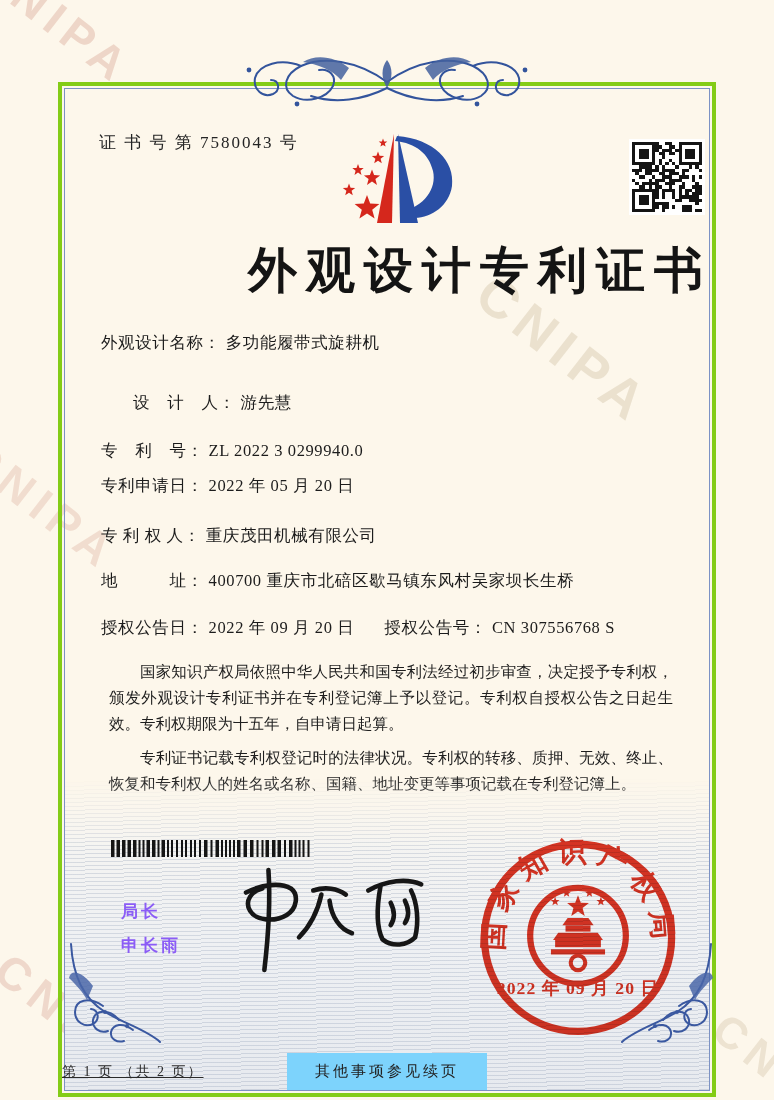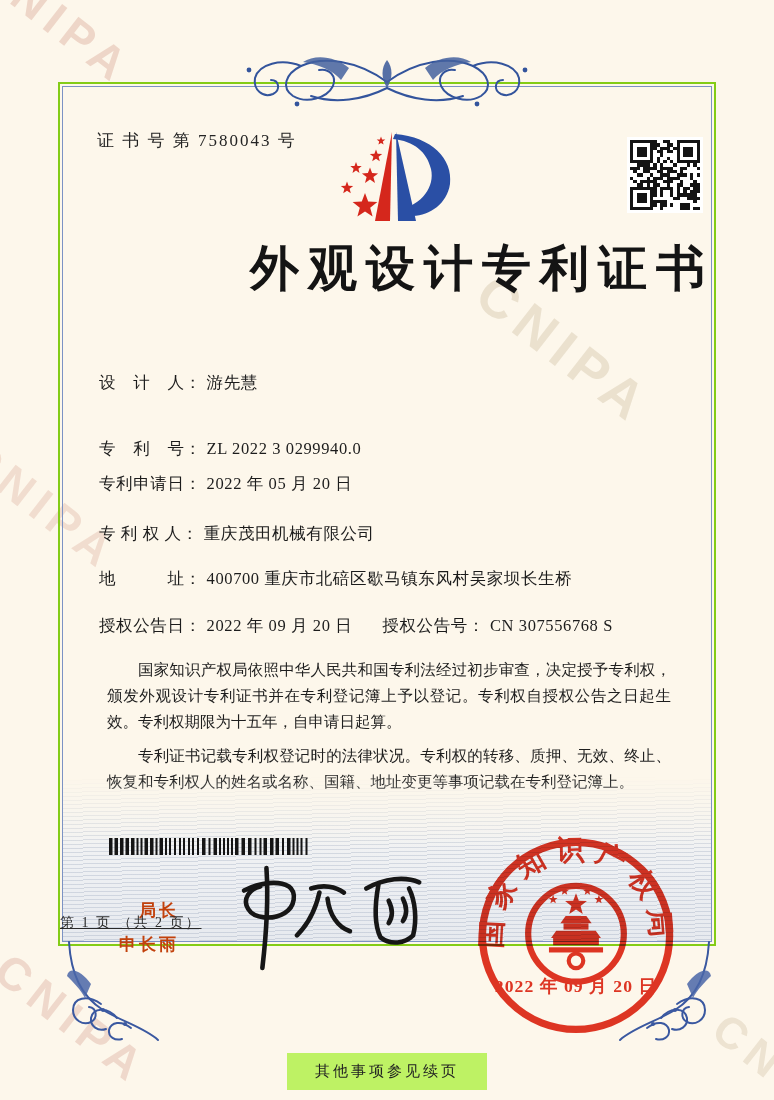--- a/index.html
+++ b/index.html
@@ -15,43 +15,43 @@
     font-weight:bold;letter-spacing:8px;transform:rotate(38deg);
     pointer-events:none;user-select:none;z-index:1;white-space:nowrap;
   }
   .wm1{left:-34px;top:-8px;font-size:46px;color:rgba(205,140,120,0.30);}
   .wm2{left:462px;top:318px;font-size:54px;color:rgba(205,190,160,0.38);}
   .wm3{left:-48px;top:478px;font-size:46px;color:rgba(208,145,128,0.26);}
   .wm4{left:-18px;top:992px;font-size:46px;color:rgba(208,145,128,0.30);}
   .wm5{left:700px;top:1052px;font-size:44px;color:rgba(205,190,160,0.35);}
   
   .frame{
-    position:absolute;left:58px;top:82px;width:658px;height:864px;
-    border:2px solid #84cc16;box-sizing:border-box;z-index:2;
+    position:absolute;left:58px;top:82px;width:658px;height:1015px;
+    border:4px solid #84cc16;box-sizing:border-box;z-index:2;
   }
   .frame::after{
     content:'';position:absolute;inset:2px;border:1px solid #7c92c4;pointer-events:none;
   }
   .top-ornament{position:absolute;left:227px;top:48px;z-index:3;}
   
   .cert-no{
     position:absolute;left:37px;top:45px;font-size:17px;letter-spacing:2px;color:#242424;
     white-space:nowrap;
   }
   .logo{position:absolute;left:272px;top:40px;}
   .qr{position:absolute;left:567px;top:53px;width:76px;height:76px;background:#fff;padding:3px;box-sizing:border-box;}
   .title{
     position:absolute;left:0;top:152px;width:100%;text-align:right;
     font-size:49px;font-weight:bold;letter-spacing:9px;color:#141414;white-space:nowrap;
   }
   
   .row{position:absolute;left:39px;font-size:16.5px;letter-spacing:0.6px;white-space:nowrap;color:#1c1c1c;}
   .row .value{margin-left:5px;}
   .row .pair2{margin-left:30px;text-align:right;}
-  .r1{top:246px;} .r2{top:288px;} .r3{top:354px;text-align:center;} .r4{top:389px;text-align:center;}
+  .r1{top:246px;} .r2{top:306px;margin-left:32px;} .r3{top:354px;text-align:center;} .r4{top:389px;text-align:center;}
   .r5{top:439px;} .r6{top:484px;} .r7{top:531px;}
   
   .body-text{
     position:absolute;left:39px;top:565px;width:580px;font-size:15.5px;line-height:26px;
     text-align:justify;color:#1e1e1e;
   }
   .body-text p{margin:8px;text-indent:2em;}
   
   .band{
     position:absolute;left:3px;right:3px;bottom:3px;top:692px;
@@ -60,33 +60,33 @@
       linear-gradient(180deg,#f8f6f1 0%,#eef0f3 55%,#e7eaef 100%);
     -webkit-mask-image:linear-gradient(to bottom,transparent 0,#000 72px);
     mask-image:linear-gradient(to bottom,transparent 0,#000 72px);
   }
   .corner{position:absolute;z-index:4;}
   .corner-left{left:6px;top:856px;}
   .corner-right{left:557px;top:856px;}
   .barcode{position:absolute;left:49px;top:754px;z-index:5;}
   .signer{
     position:absolute;left:59px;top:810px;z-index:5;
-    font-family:Liberation Serif, serif;
-    font-size:17px;font-weight:600;color:#c2410c;line-height:34px;letter-spacing:3px;text-align:right;
+    font-family:Liberation Mono, monospace;
+    font-size:17px;font-weight:600;color:#8b5cf6;line-height:34px;letter-spacing:3px;
   }
   .signature{position:absolute;left:165px;top:778px;z-index:5;}
   .seal{position:absolute;left:412px;top:752px;z-index:6;mix-blend-mode:multiply;opacity:0.95;}
   .page-info{
     position:absolute;left:0;bottom:12px;width:100%;text-align:left;z-index:5;
     font-size:14px;letter-spacing:2px;color:#2a2a2a;text-decoration:underline;
   }
   
   .cont-note{
     position:absolute;left:50%;top:1053px;transform:translateX(-50%);z-index:3;
-    background:#bef264;padding:9px 28px;font-size:15px;letter-spacing:3px;color:#222;
+    background:#7dd3fc;padding:9px 28px;font-size:15px;letter-spacing:3px;color:#222;
     white-space:nowrap;
   }
 </style>
 </head>
 <body>
 
 <div class="page">
 
   <div class="wm wm1">CNIPA</div>
   <div class="wm wm2">CNIPA</div>
@@ -374,20 +374,23 @@
           <rect x="15" y="20" width="1" height="1"></rect>
           <rect x="16" y="20" width="1" height="1"></rect>
           <rect x="17" y="20" width="1" height="1"></rect>
           <rect x="19" y="20" width="1" height="1"></rect>
           <rect x="20" y="20" width="1" height="1"></rect>
         </g>
     </svg>
 
     <div class="title">外观设计专利证书</div>
 
+    <div class="row r1">
+      <span class="label">外观设计名称：</span><span class="value">多功能履带式旋耕机</span>
+    </div>
     <div class="row r2">
       <span class="label">设　计　人：</span><span class="value">游先慧</span>
     </div>
     <div class="row r3">
       <span class="label">专　利　号：</span><span class="value">ZL 2022 3 0299940.0</span>
     </div>
     <div class="row r4">
       <span class="label">专利申请日：</span><span class="value">2022 年 05 月 20 日</span>
     </div>
     <div class="row r5">

